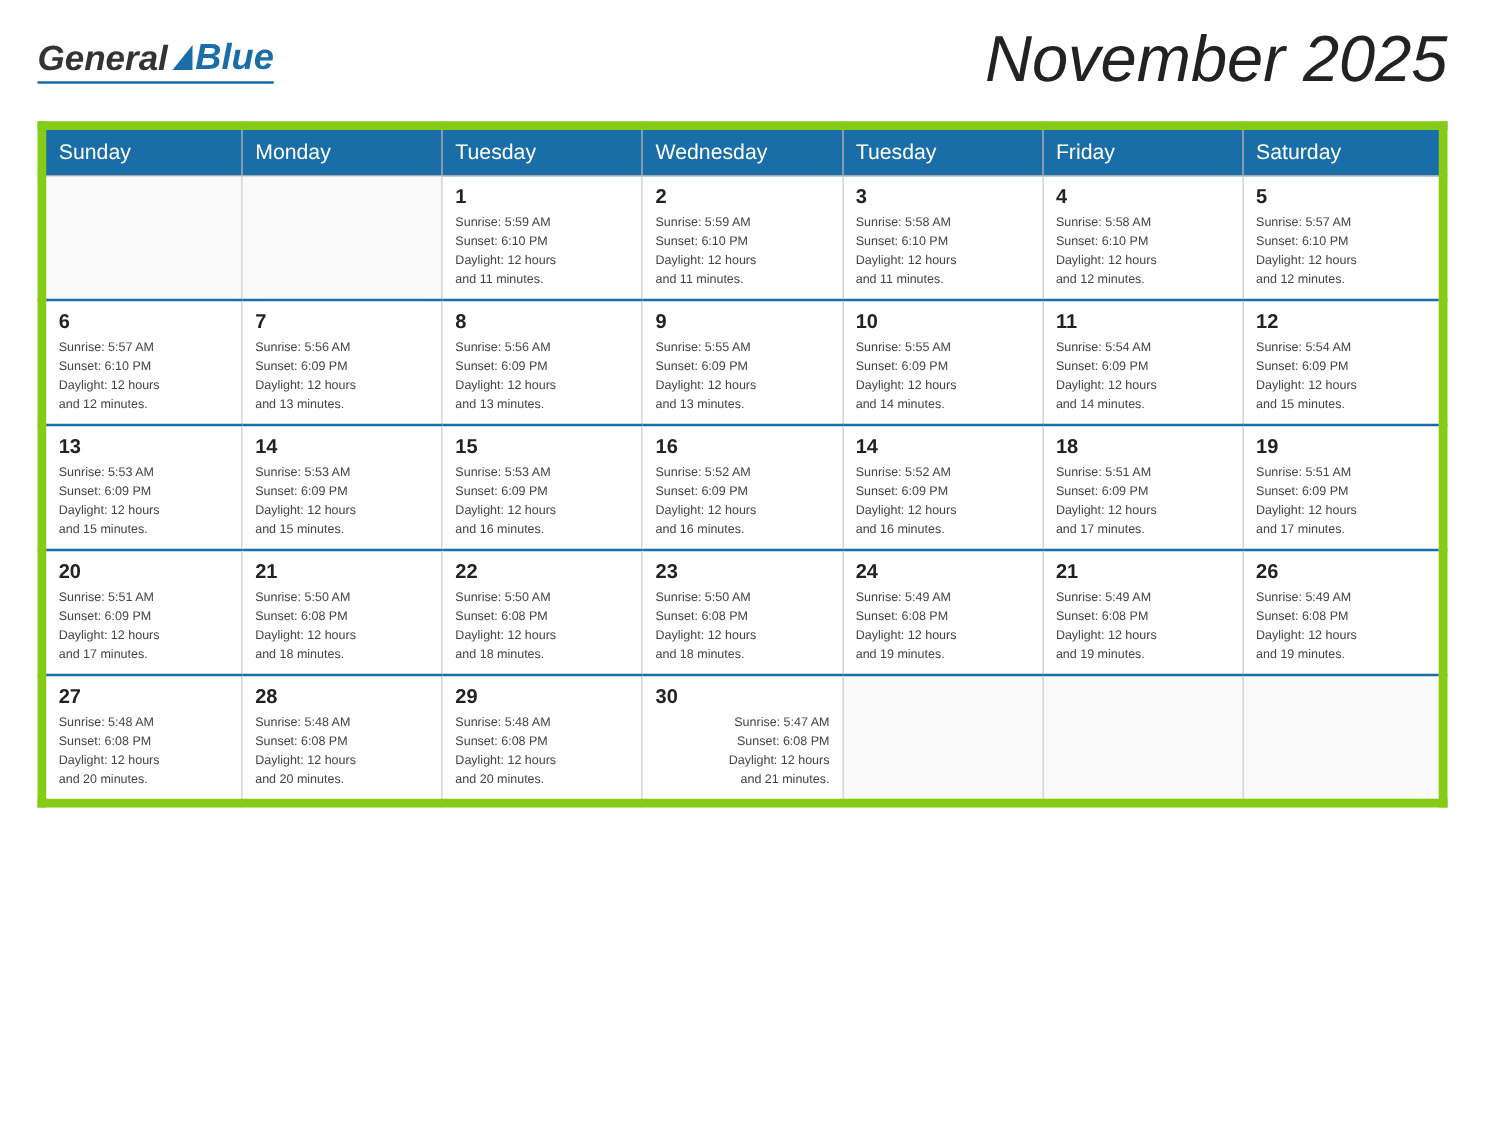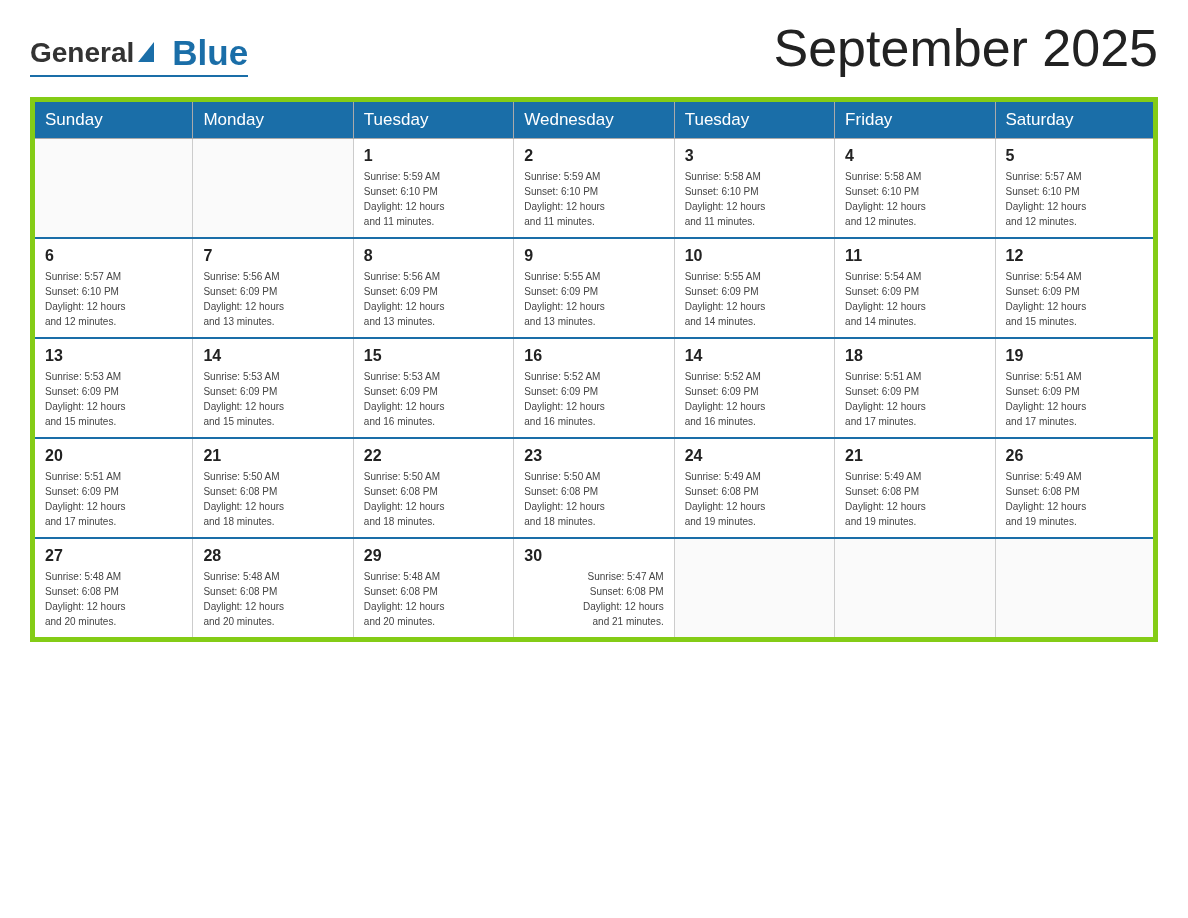--- a/index.html
+++ b/index.html
@@ -6,22 +6,23 @@
     body {
       font-family: Arial, sans-serif;
       background: #fff;
       width: 1188px;
       min-height: 918px;
       padding: 20px 30px;
     }
     .header {
       display: flex;
       justify-content: space-between;
-      align-items: flex-end;
+      align-items: center;
       margin-bottom: 20px;
+      font-style: italic;
     }
     .logo {
       display: flex;
       flex-direction: column;
       align-items: flex-start;
     }
     .logo-top {
       display: flex;
       align-items: center;
     }
@@ -32,24 +33,24 @@
     }
     .logo-blue-triangle {
       width: 0;
       height: 0;
       border-left: 16px solid transparent;
       border-bottom: 20px solid #1a6ea8;
       margin-left: 4px;
       margin-bottom: 2px;
     }
     .logo-blue-text {
-      font-size: 35px;
+      font-size: 29px;
       font-weight: bold;
       color: #1a6ea8;
-      margin-left: 18px;
+      margin-left: 2px;
     }
     .logo-underline {
       width: 100%;
       height: 2px;
       background: #1a6ea8;
       margin-top: 2px;
     }
     .title-area {
       text-align: right;
     }
@@ -60,21 +61,21 @@
       line-height: 1.1;
     }
     .subtitle {
       font-size: 22px;
       color: #444;
       margin-top: 4px;
     }
     .calendar {
       width: 100%;
       border-collapse: collapse;
-      border: 5px solid #84cc16;
+      border: 7px solid #84cc16;
     }
     .calendar th {
       background: #1a6ea8;
       color: #fff;
       font-size: 17px;
       font-weight: normal;
       padding: 8px 10px;
       text-align: left;
       border: 1px solid #aaa;
     }
@@ -112,21 +113,21 @@
 <div class="header">
   <div class="logo">
     <div class="logo-top">
       <span class="logo-general">General</span>
       <div class="logo-blue-triangle"></div>
       <span class="logo-blue-text">Blue</span>
     </div>
     <div class="logo-underline"></div>
   </div>
   <div class="title-area">
-    <div class="main-title">September 2025</div>
+    <div class="main-title">November 2025</div>
   </div>
 </div>
 
 <table class="calendar">
   <thead>
     <tr>
 
     <th>Sunday</th>
         <th>Monday</th>
         <th>Tuesday</th>

